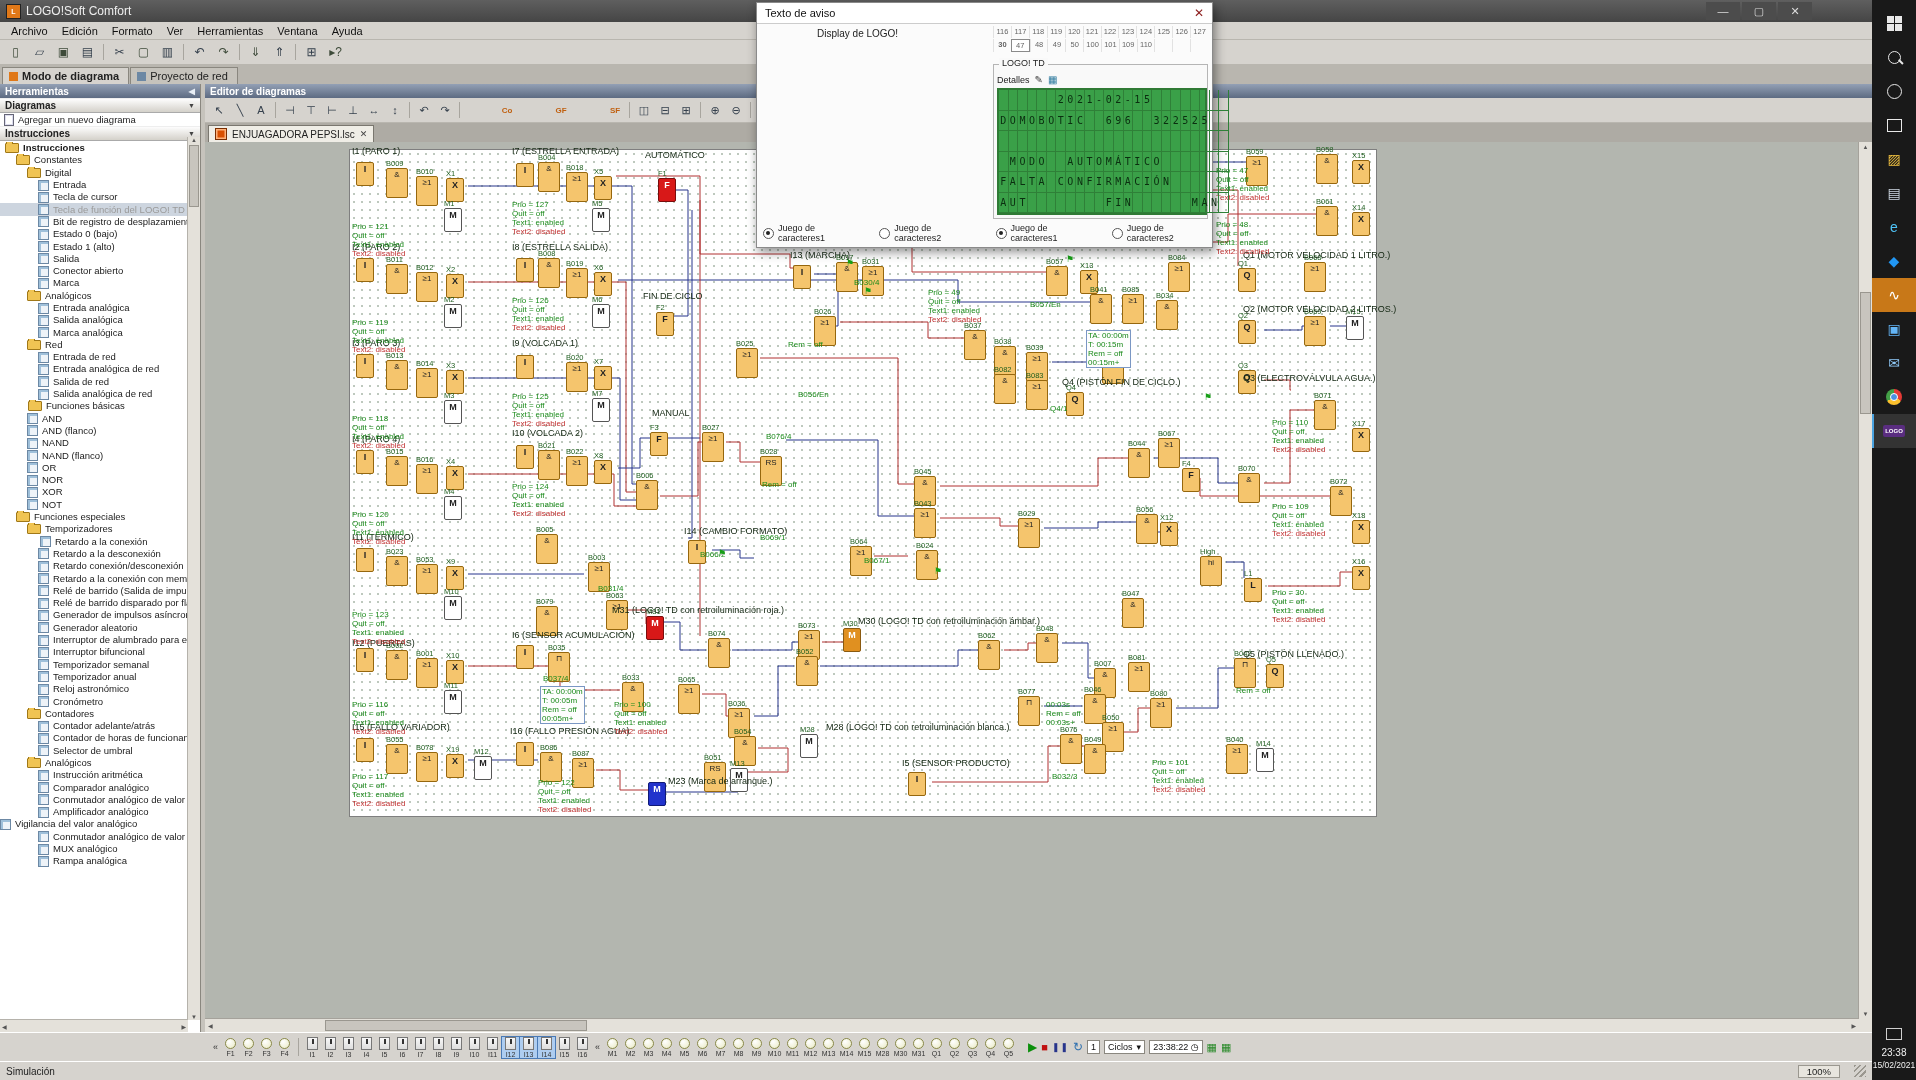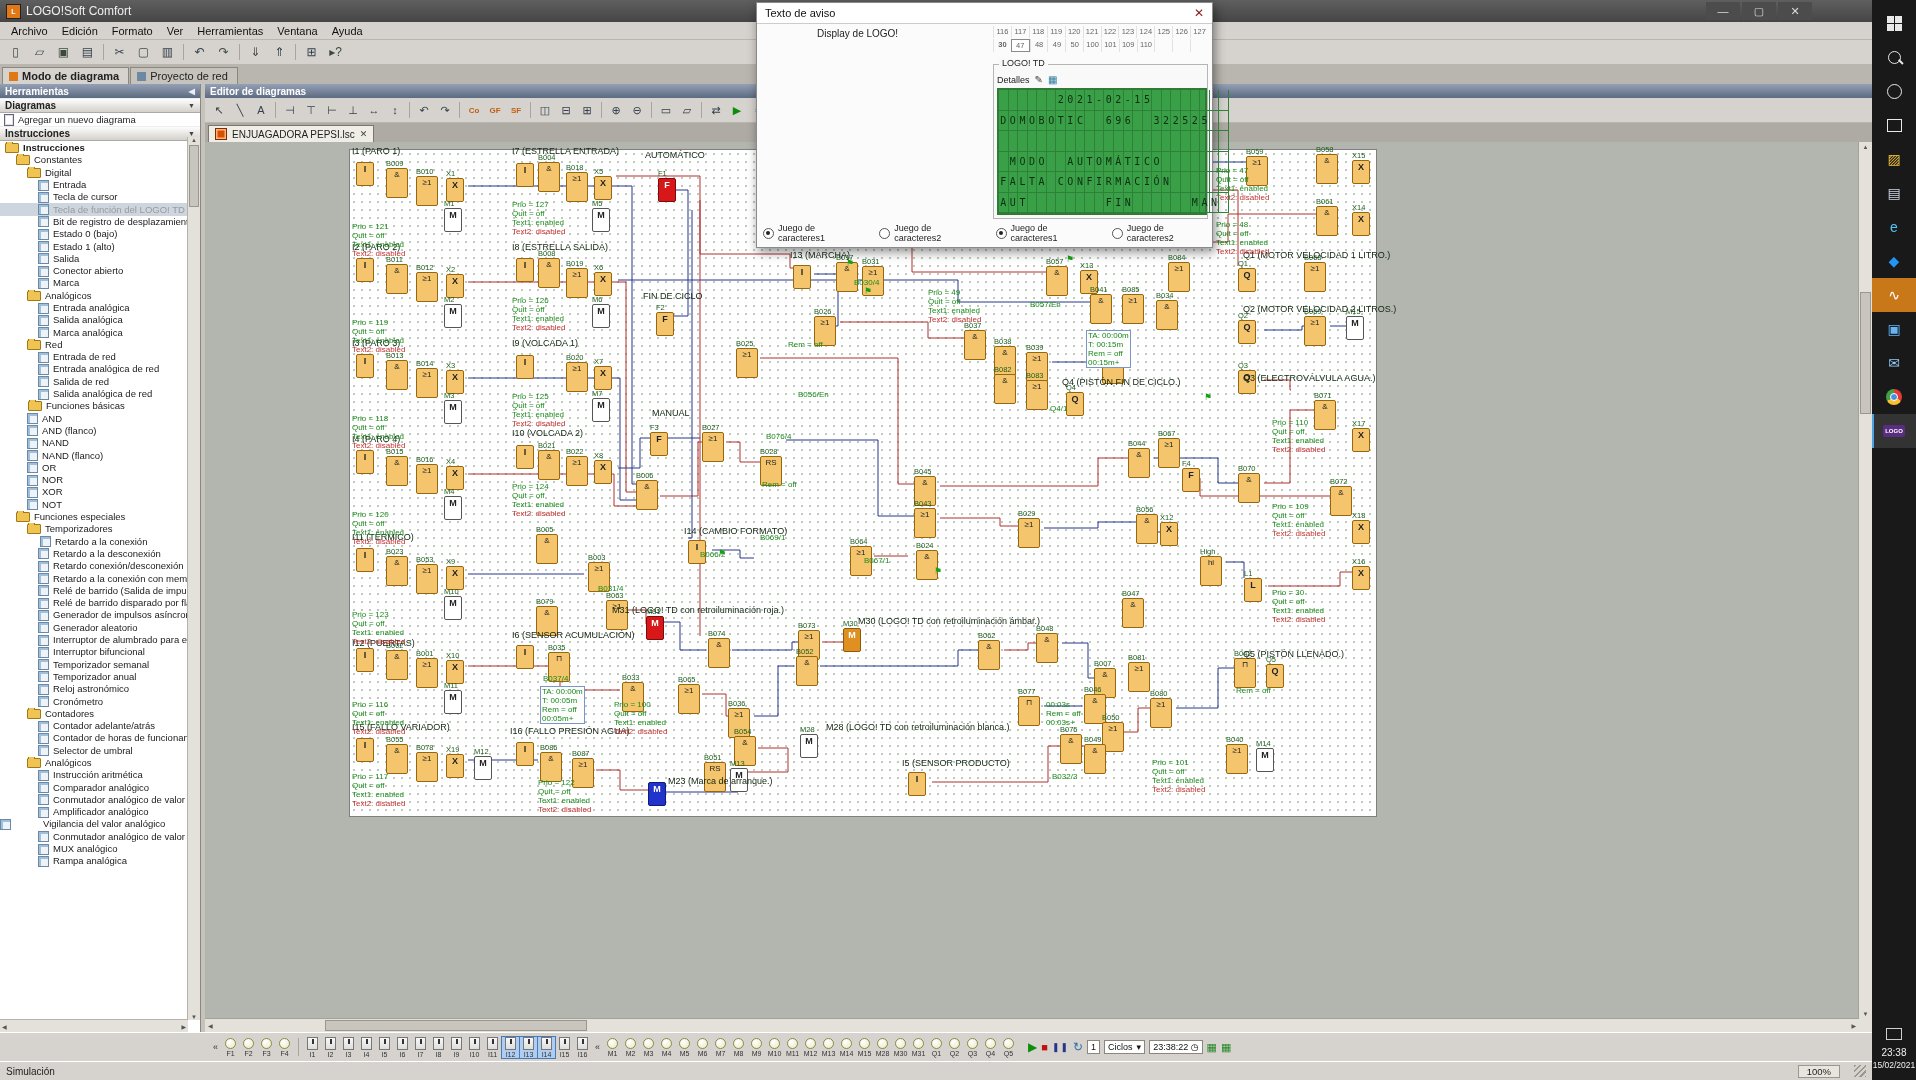--- a/index.html
+++ b/index.html
@@ -47,21 +47,21 @@
   #tree-vscroll{position:absolute;right:0;top:53px;bottom:12px;width:12px;background:#e4e1da;border-left:1px solid #b5b2ab;
                 display:flex;flex-direction:column;align-items:center;font-size:6px;color:#555;}
   #tree-hscroll{position:absolute;left:0;bottom:0;height:12px;right:12px;background:#e4e1da;border-top:1px solid #b5b2ab;
                 display:flex;align-items:center;justify-content:space-between;font-size:6px;color:#555;padding:0 2px;}
   .sthumb{background:#c8c5be;border:1px solid #9a978f;}
   #splitter{width:4px;background:#c6c3bc;flex:none;}
   
   #editor{flex:1;display:flex;flex-direction:column;min-width:0;}
   #edtoolbar{height:24px;background:#d6d3ce;display:flex;align-items:center;gap:1px;padding-left:4px;flex:none;border-bottom:1px solid #b9b6af;}
   .ebtn{width:20px;height:19px;display:flex;align-items:center;justify-content:center;font-size:11px;color:#35404d;border-radius:2px;}
-  .ebtn.small{font-size:8px;font-weight:bold;}
+  .ebtn.small{font-size:8px;font-weight:bold;margin-left:33px;}
   #doctabs{height:19px;background:#aeaba4;display:flex;align-items:flex-end;padding-left:3px;flex:none;}
   .doctab{background:#efede6;border:1px solid #7a776f;border-bottom:none;font-size:10px;color:#222;display:flex;align-items:center;
           gap:5px;padding:2px 6px;}
   .dticon{width:10px;height:10px;background:#d94f00;border:1px solid #7a2d00;box-shadow:inset 0 0 0 1.5px #ffb27a;flex:none;}
   .dtclose{font-size:9px;color:#444;}
   #canvas{flex:1;background:#b3b6af;position:relative;overflow:hidden;}
   #page{position:absolute;left:144px;top:7px;width:1026px;height:666px;background:#fff;border:1px solid #7f7f7f;
         background-image:radial-gradient(circle,#b9c4b9 0.7px,transparent 0.8px);background-size:8px 8px;}
   .vscroll{position:absolute;right:0;top:0;bottom:13px;width:13px;background:#e4e1da;border-left:1px solid #a5a29b;
            display:flex;flex-direction:column;align-items:center;justify-content:space-between;font-size:6px;color:#555;padding:2px 0;}
@@ -452,21 +452,21 @@
               <span class="lbl">Comparador analógico</span>
             </div>
             <div class="trow" style="padding-left: 38px;">
               <span class="tleaf"></span>
               <span class="lbl">Conmutador analógico de valor umbral</span>
             </div>
             <div class="trow" style="padding-left: 38px;">
               <span class="tleaf"></span>
               <span class="lbl">Amplificador analógico</span>
             </div>
-            <div class="trow" style=" gap: 28px;">
+            <div class="trow" style="">
               <span class="tleaf"></span>
               <span class="lbl">Vigilancia del valor analógico</span>
             </div>
             <div class="trow" style="padding-left: 38px;">
               <span class="tleaf"></span>
               <span class="lbl">Conmutador analógico de valor umbral difer...</span>
             </div>
             <div class="trow" style="padding-left: 38px;">
               <span class="tleaf"></span>
               <span class="lbl">MUX analógico</span>

